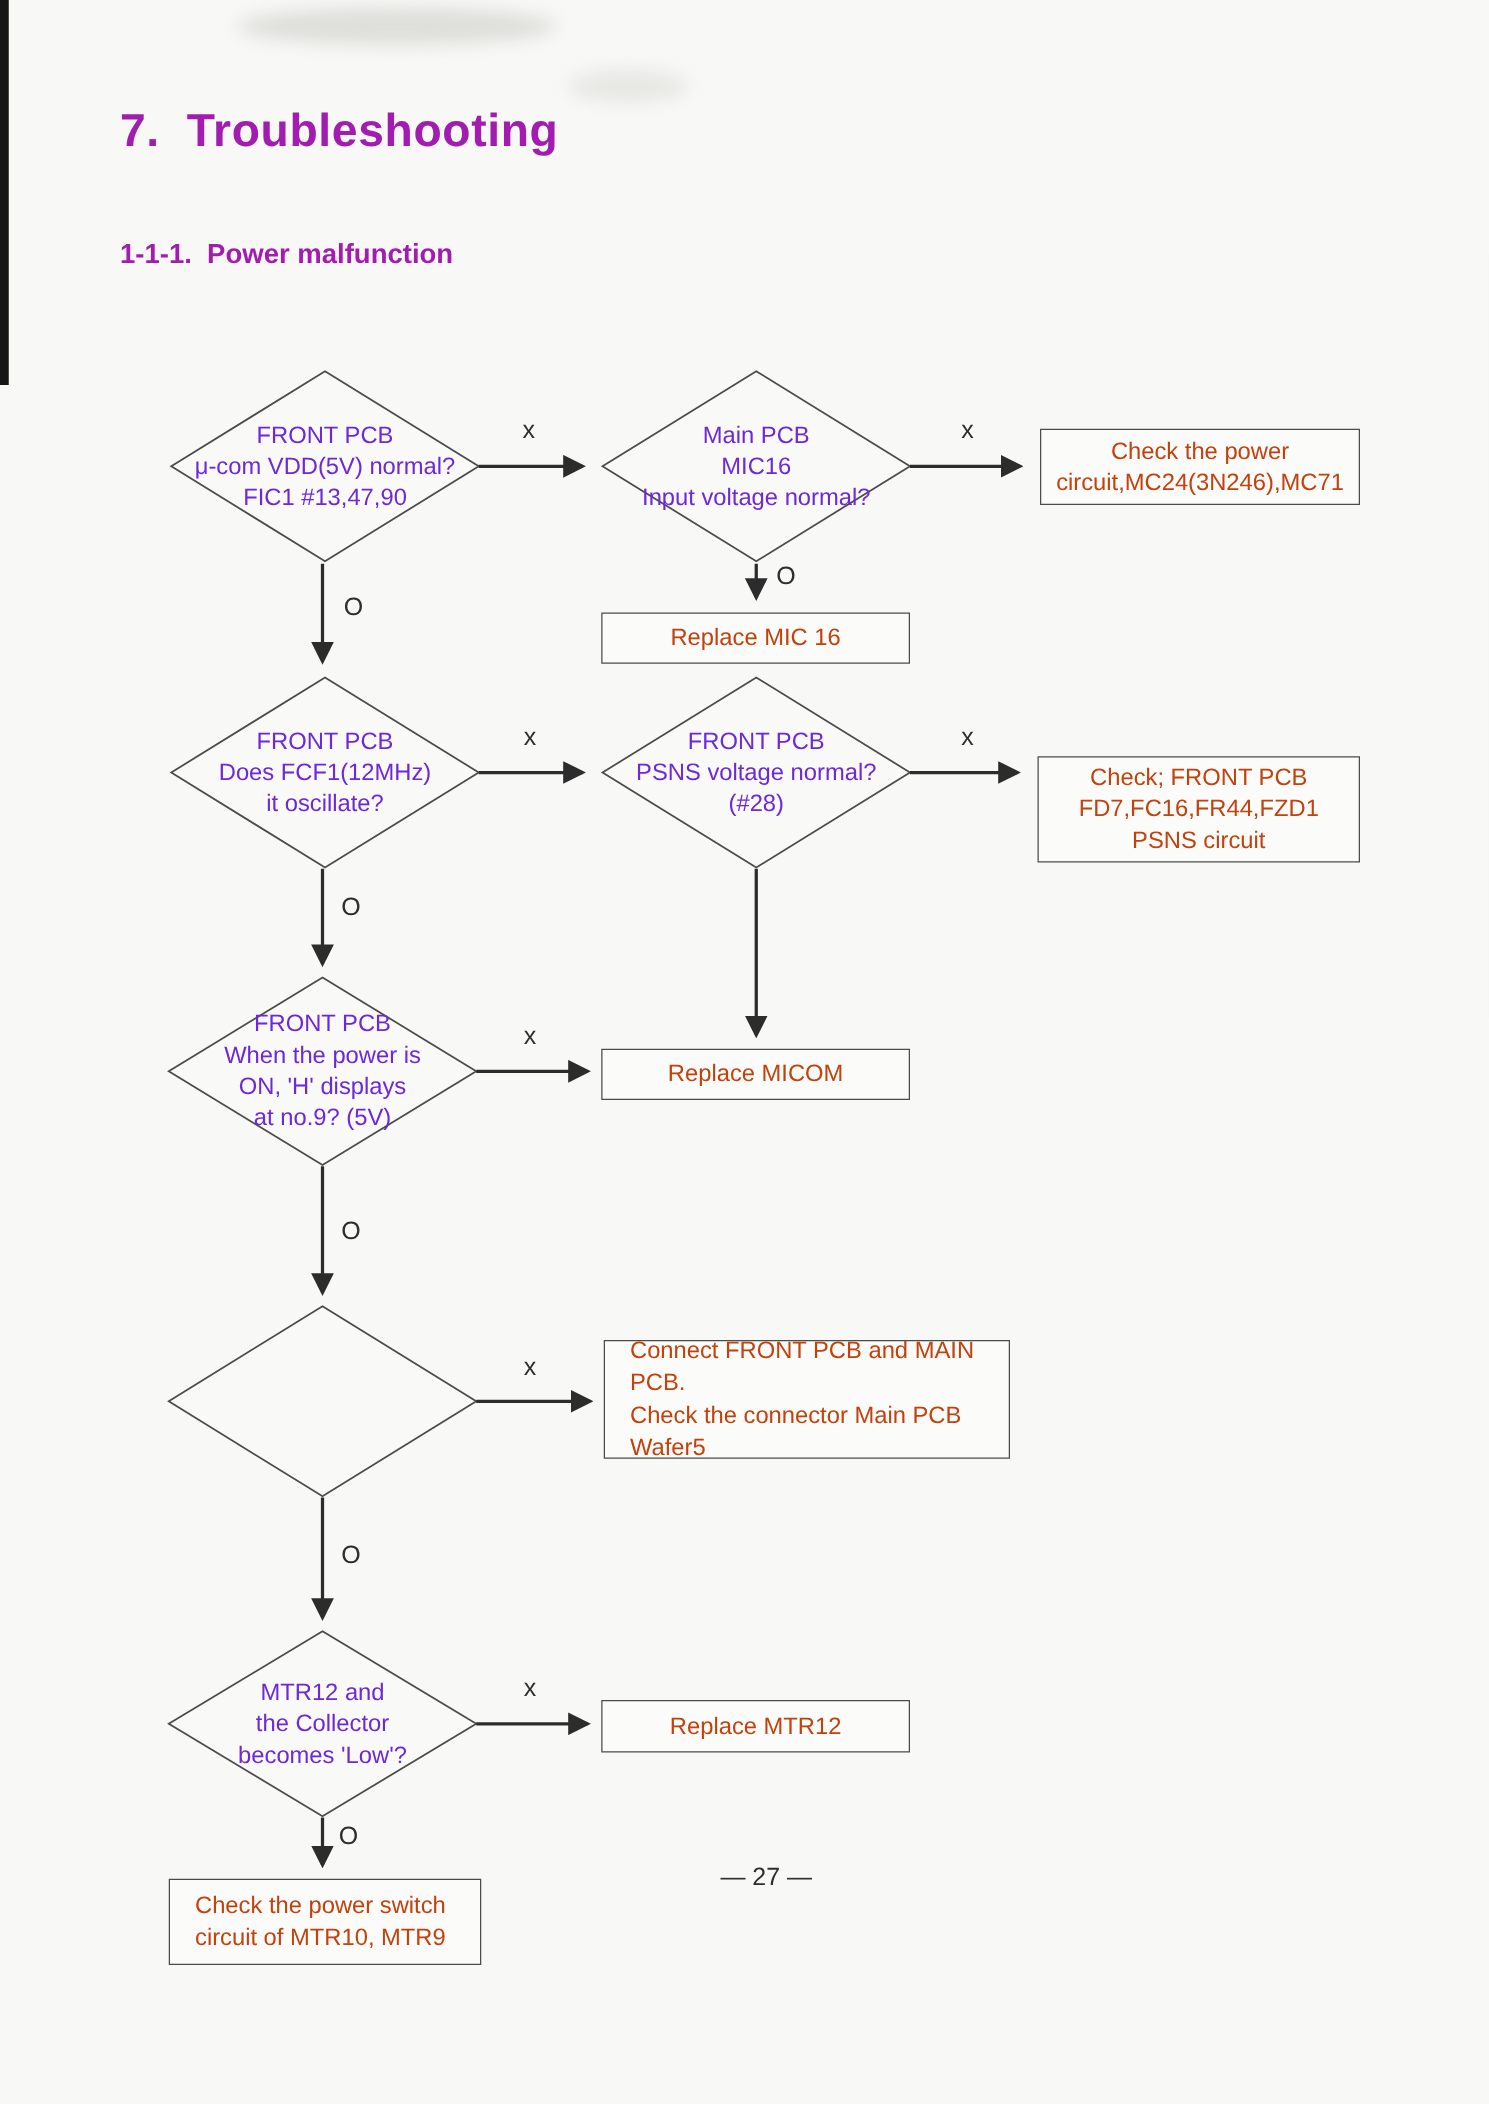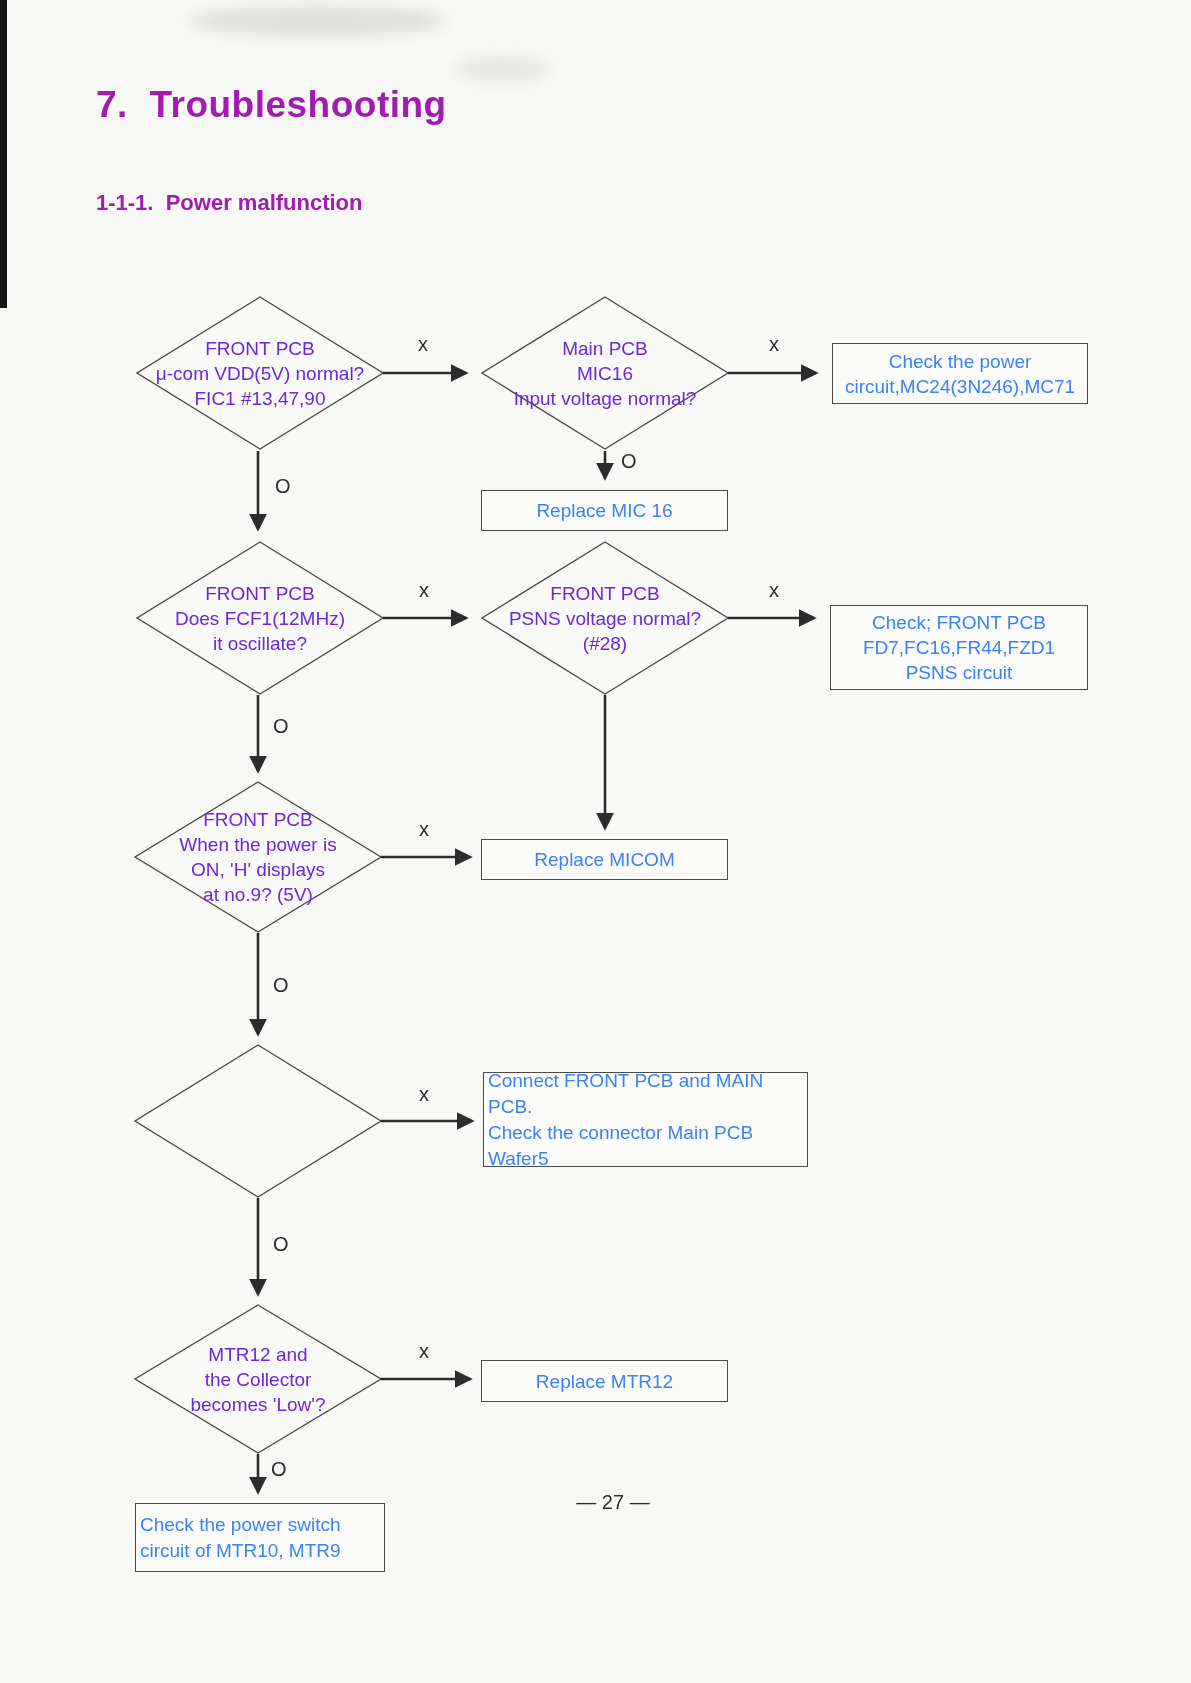--- a/index.html
+++ b/index.html
@@ -36,28 +36,28 @@
   .node-text {
     position: absolute;
     display: flex; align-items: center; justify-content: center;
     text-align: center; white-space: pre-line;
     font-size: 19px; line-height: 25px; color: #6d28d9;
   }
   .action-box {
     position: absolute;
     display: flex; align-items: center; justify-content: center;
     text-align: center; white-space: pre-line;
-    font-size: 19px; line-height: 25px; color: #3b82f6;
+    font-size: 19px; line-height: 25px; color: #c2410c;
     background: #fbfbf9;
     border: 1.5px solid #4b4b4b;
     box-sizing: border-box;
   }
   .action-box.align-left {
     justify-content: flex-start; text-align: left;
-    padding-left: 4px; line-height: 26px;
+    padding-left: 20px; line-height: 26px;
   }
   .edge-label {
     position: absolute;
     font-size: 20px; color: #2e2e2e;
   }
   .page-number {
     position: absolute; left: 500px; top: 1491px; width: 226px;
     text-align: center; font-size: 20px; color: #2e2e2e;
     white-space: pre;
   }

